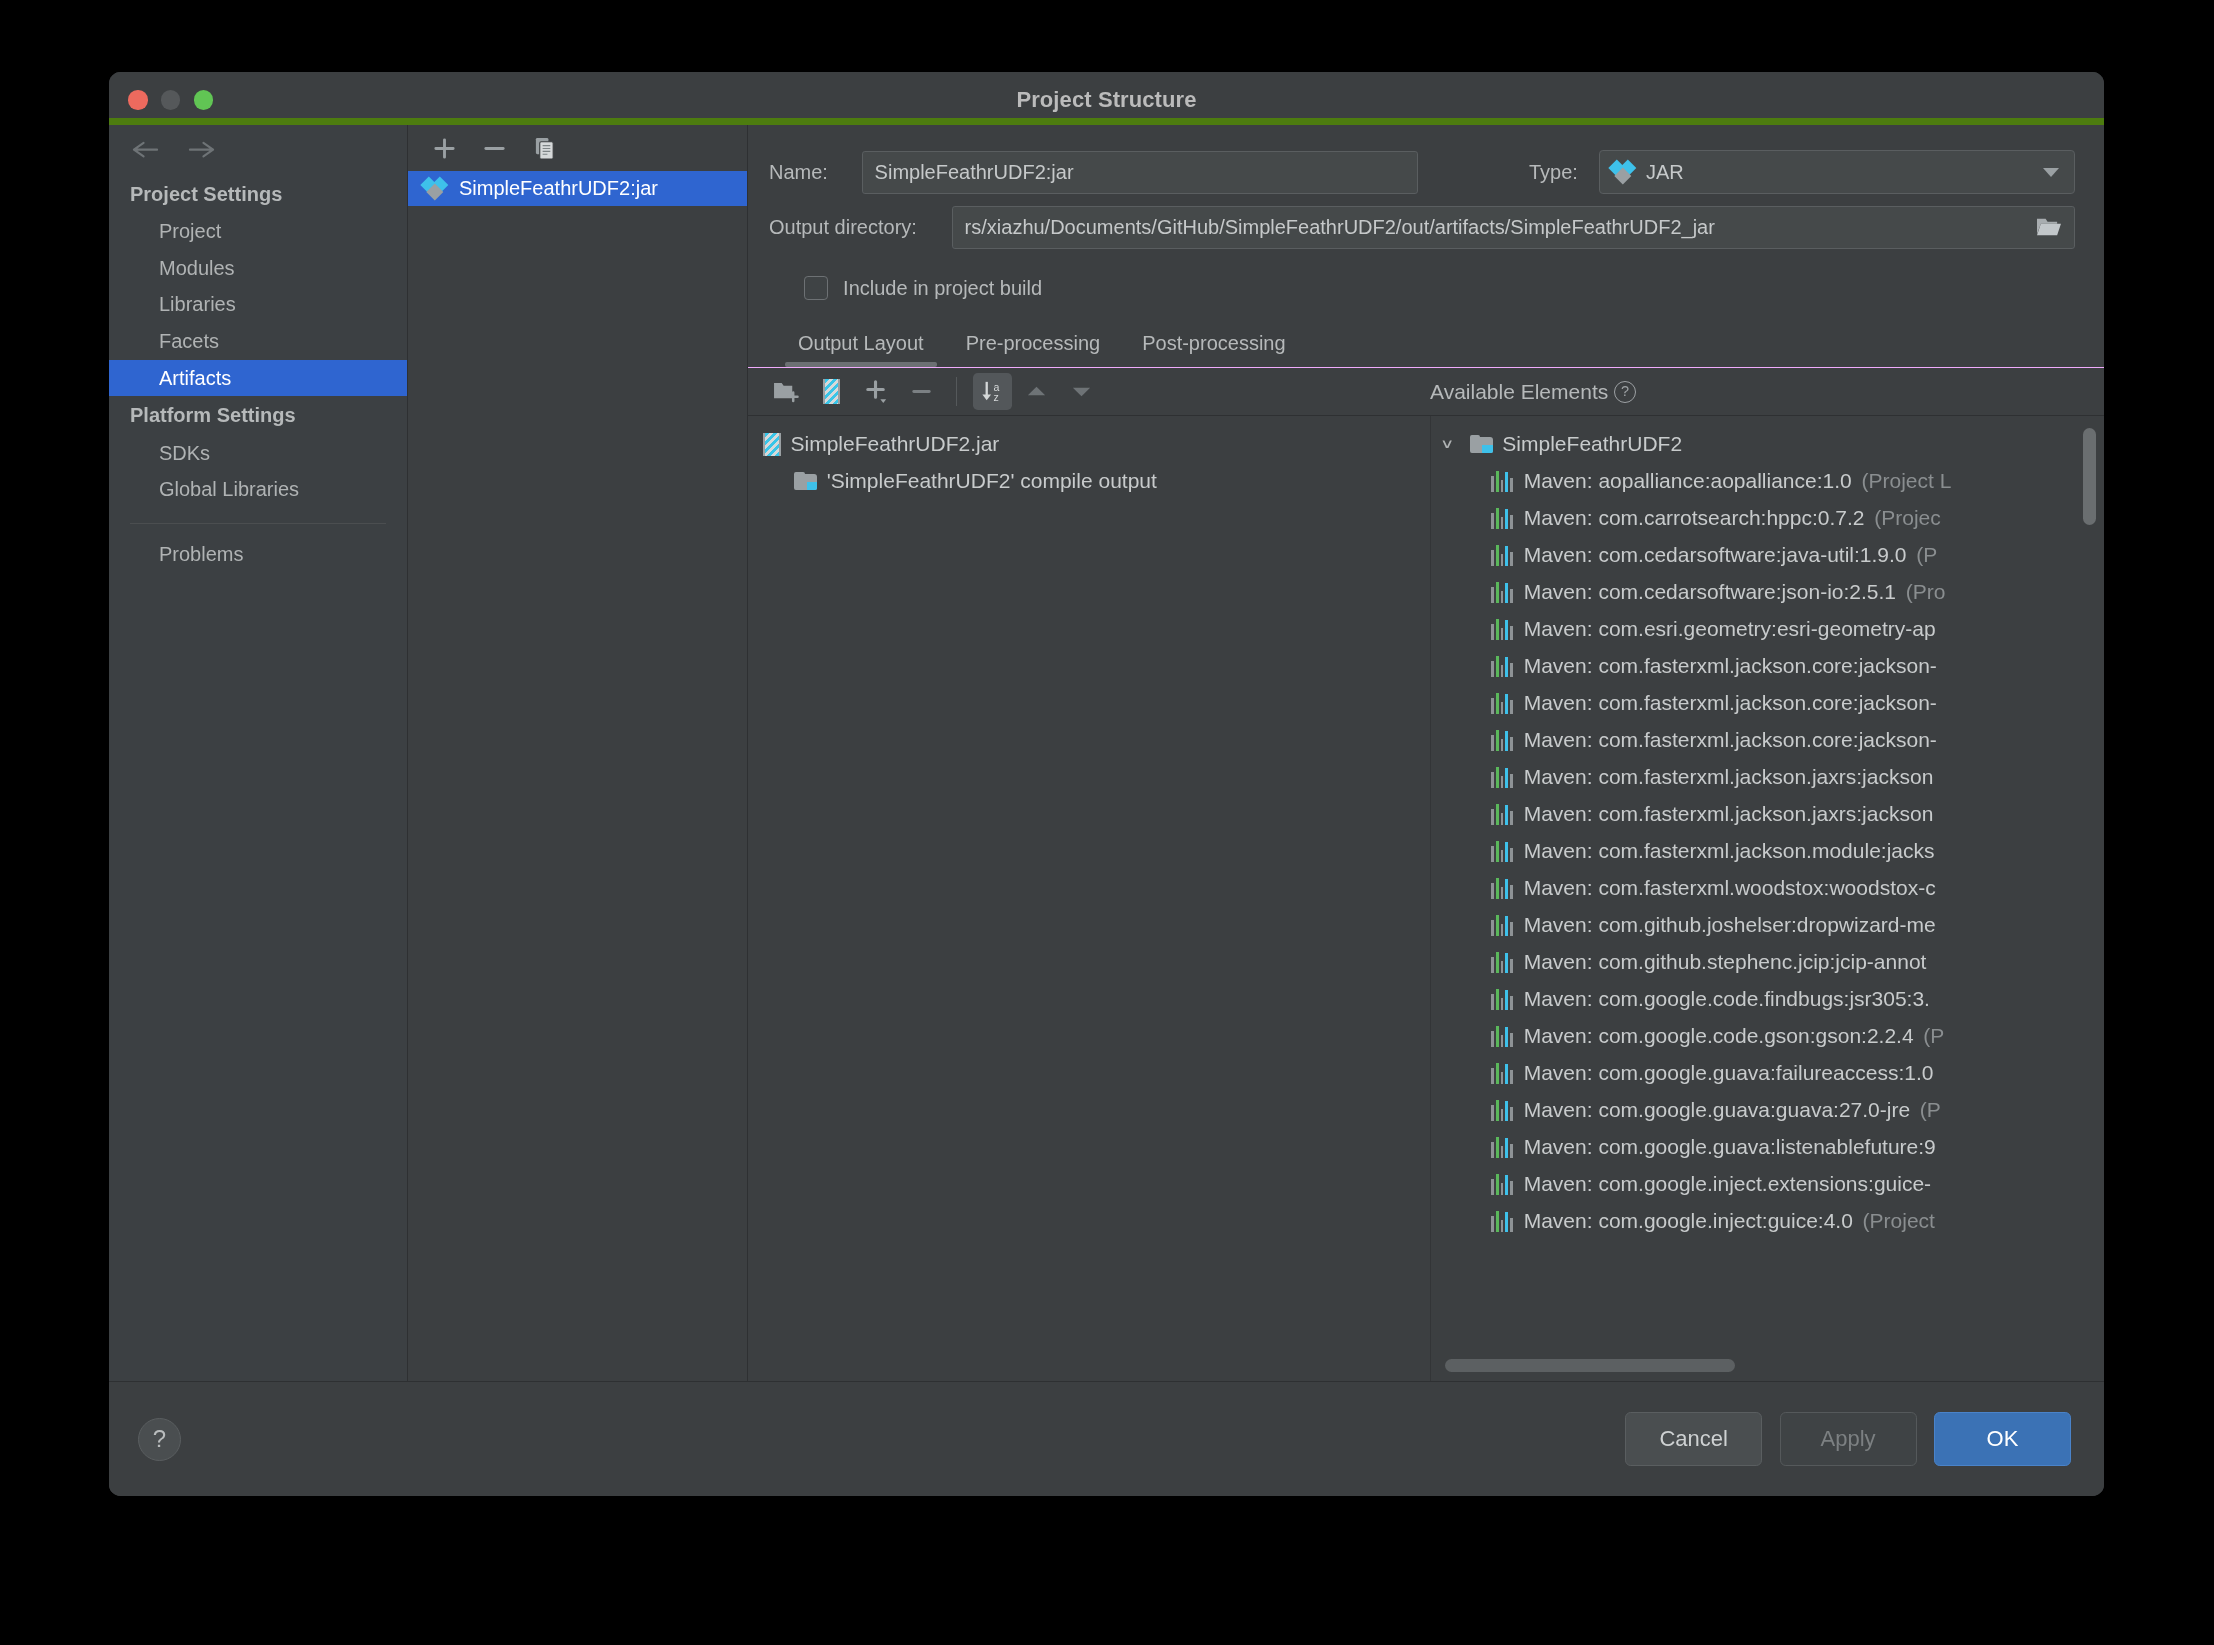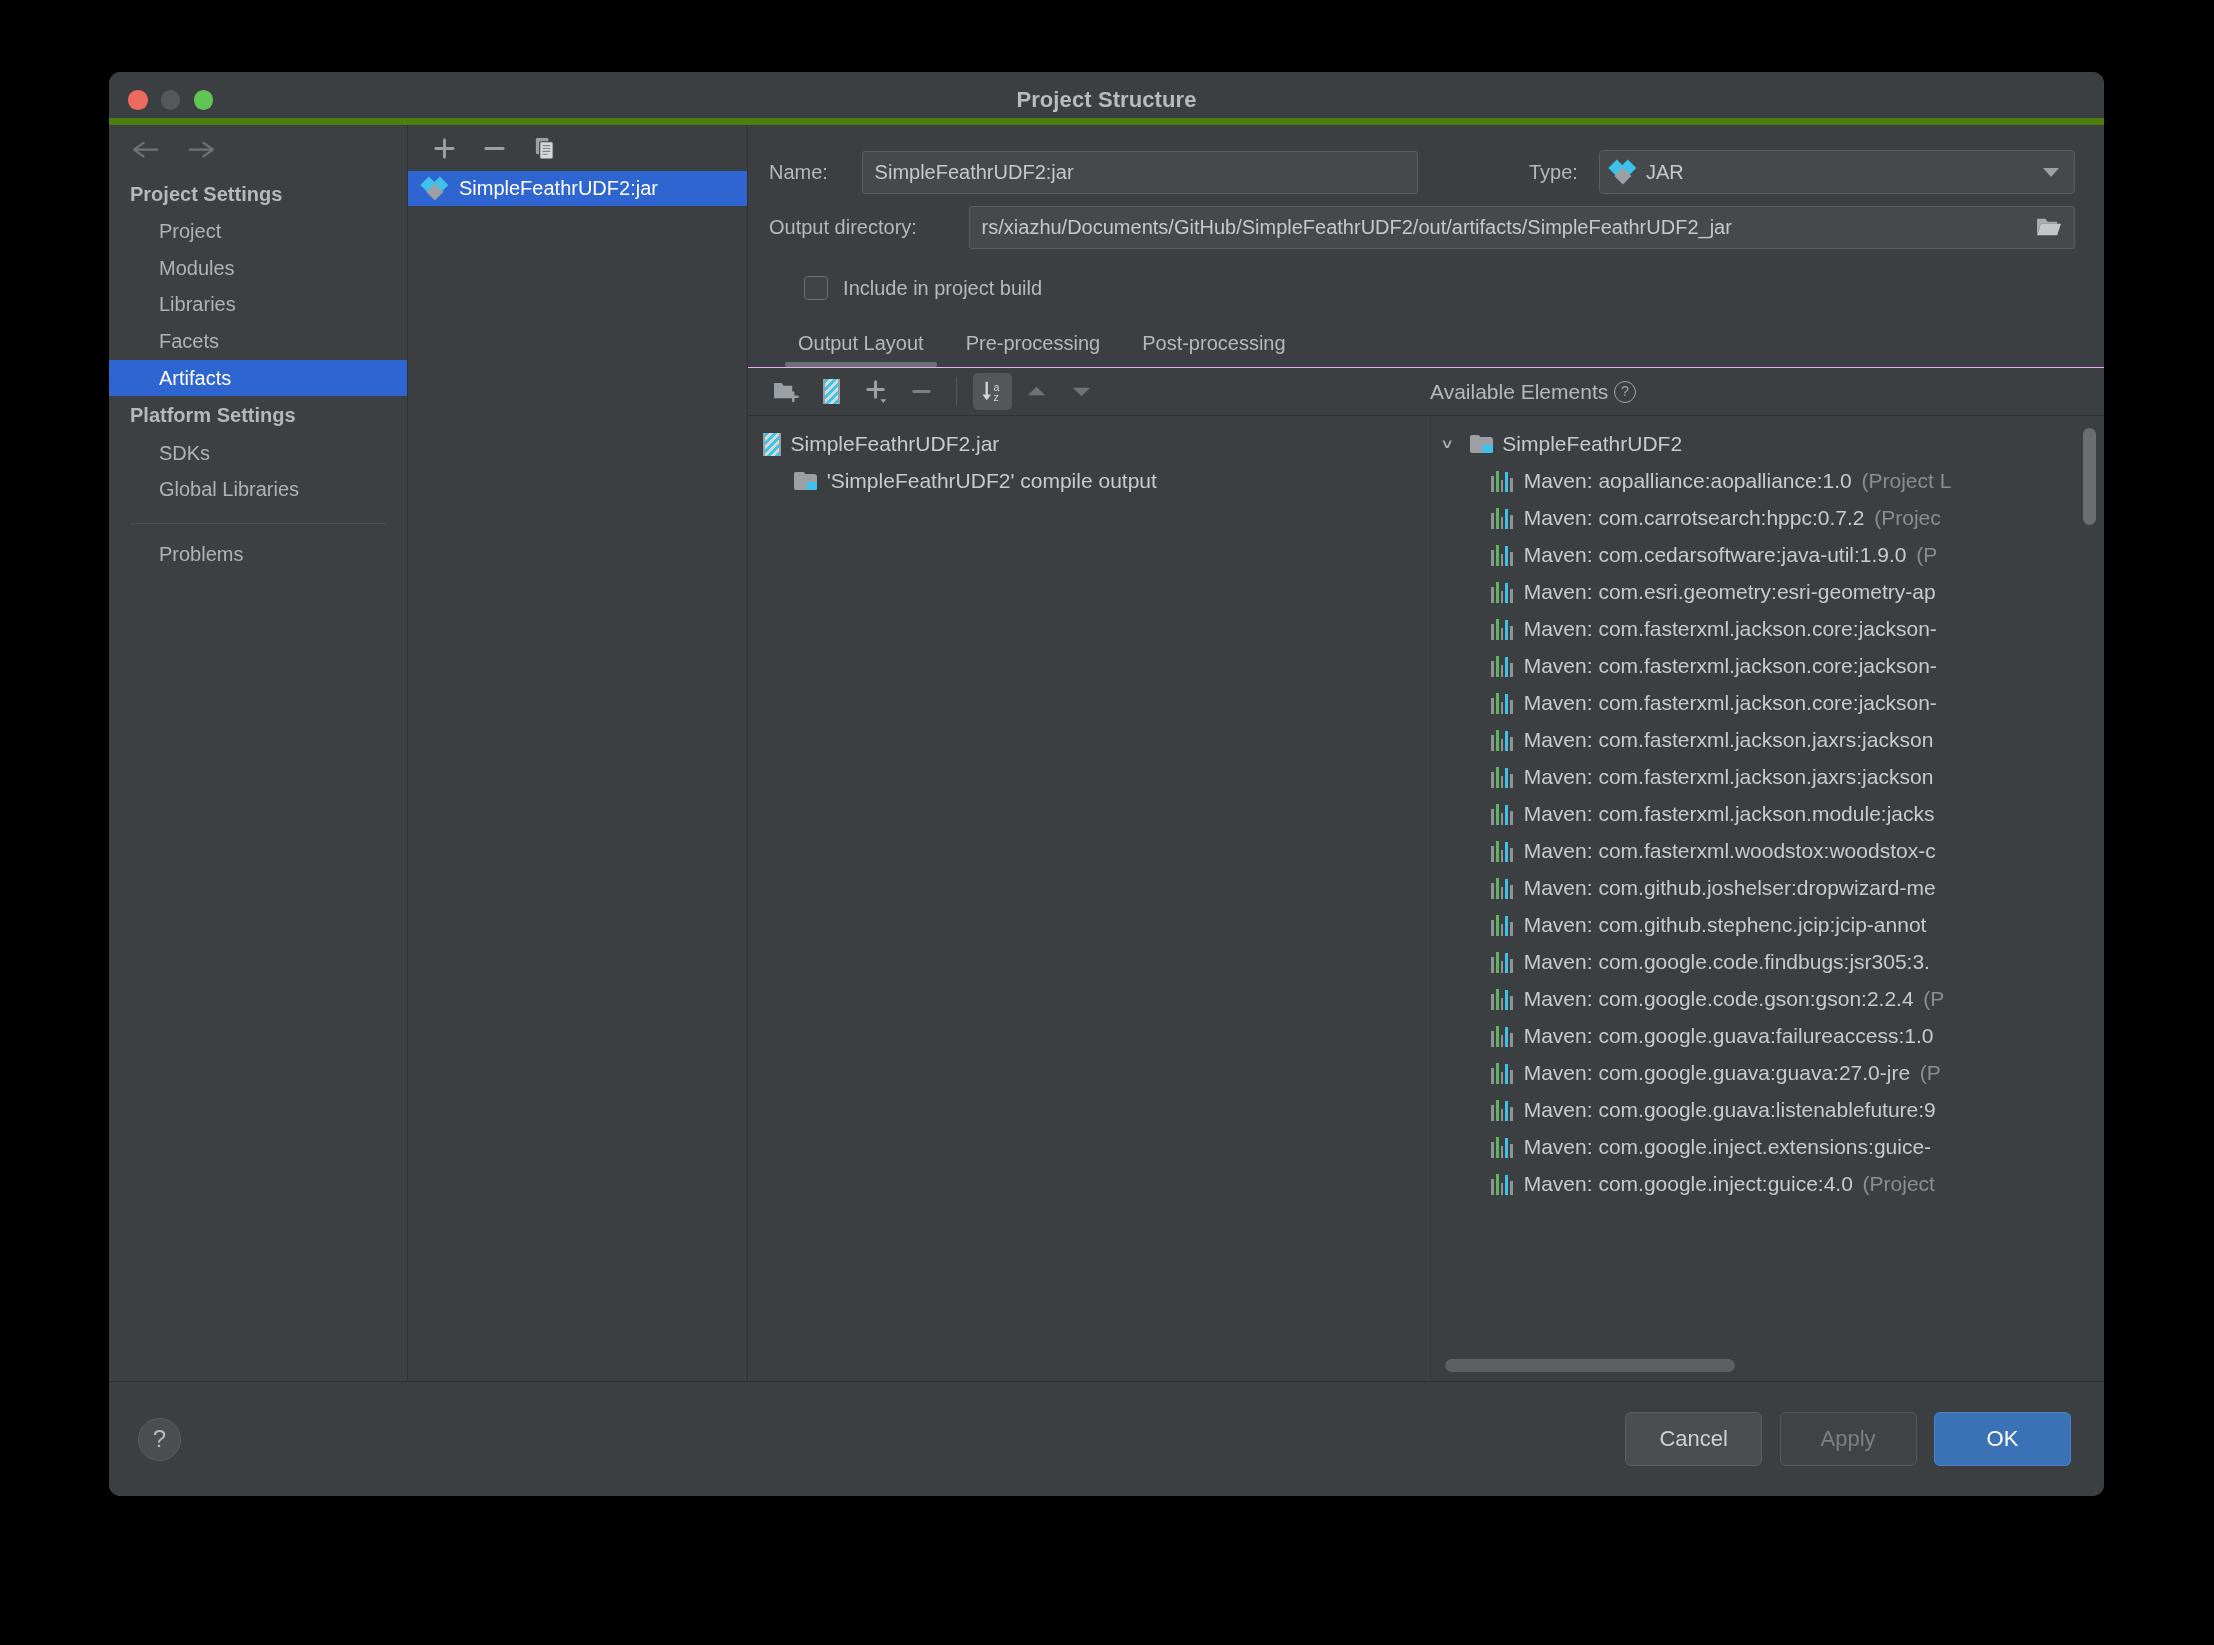--- a/index.html
+++ b/index.html
@@ -502,21 +502,21 @@
           <span class="diamond-ico" style="margin-right:9.7px;">
               <b class="d1"></b>
               <b class="d2"></b>
               <b class="d3"></b>
             </span>
           <span>JAR</span>
           <span class="caret"></span>
         </div>
       </div>
 
-      <div class="form-row" style="height:62px;gap:17px;">
+      <div class="form-row" style="height:62px;">
         <div class="form-label" style="width:183px;">Output directory:</div>
         <div class="text-field" style="flex:1 1 auto; position:relative; padding-right:50px;">
           <span>rs/xiazhu/Documents/GitHub/SimpleFeathrUDF2/out/artifacts/SimpleFeathrUDF2_jar</span>
           <span style="position:absolute; right:11.6px; top:8.7px;">
             <svg width="27" height="23" viewBox="0 0 28 24">
               <path d="M2 4 H11 L13 7 H23 V9 H6 L2 20 Z" fill="#a8adb0"></path>
               <path d="M6 9 H27 L23 21 H2 Z" fill="#c2c7ca"></path>
             </svg>
           </span>
         </div>
@@ -647,20 +647,31 @@
                 <span class="dim"> (P</span>
               </div>
               <div class="tree-row av-indent-1">
                 <span class="lib-ico">
                   <span class="b1"></span>
                   <span class="b2"></span>
                   <span class="b3"></span>
                   <span class="b4"></span>
                   <span class="b5"></span>
                 </span>
+                <span>Maven: com.cedarsoftware:json-io:2.5.1</span>
+                <span class="dim"> (Pro</span>
+              </div>
+              <div class="tree-row av-indent-1">
+                <span class="lib-ico">
+                  <span class="b1"></span>
+                  <span class="b2"></span>
+                  <span class="b3"></span>
+                  <span class="b4"></span>
+                  <span class="b5"></span>
+                </span>
                 <span>Maven: com.esri.geometry:esri-geometry-ap</span>
               </div>
               <div class="tree-row av-indent-1">
                 <span class="lib-ico">
                   <span class="b1"></span>
                   <span class="b2"></span>
                   <span class="b3"></span>
                   <span class="b4"></span>
                   <span class="b5"></span>
                 </span>

